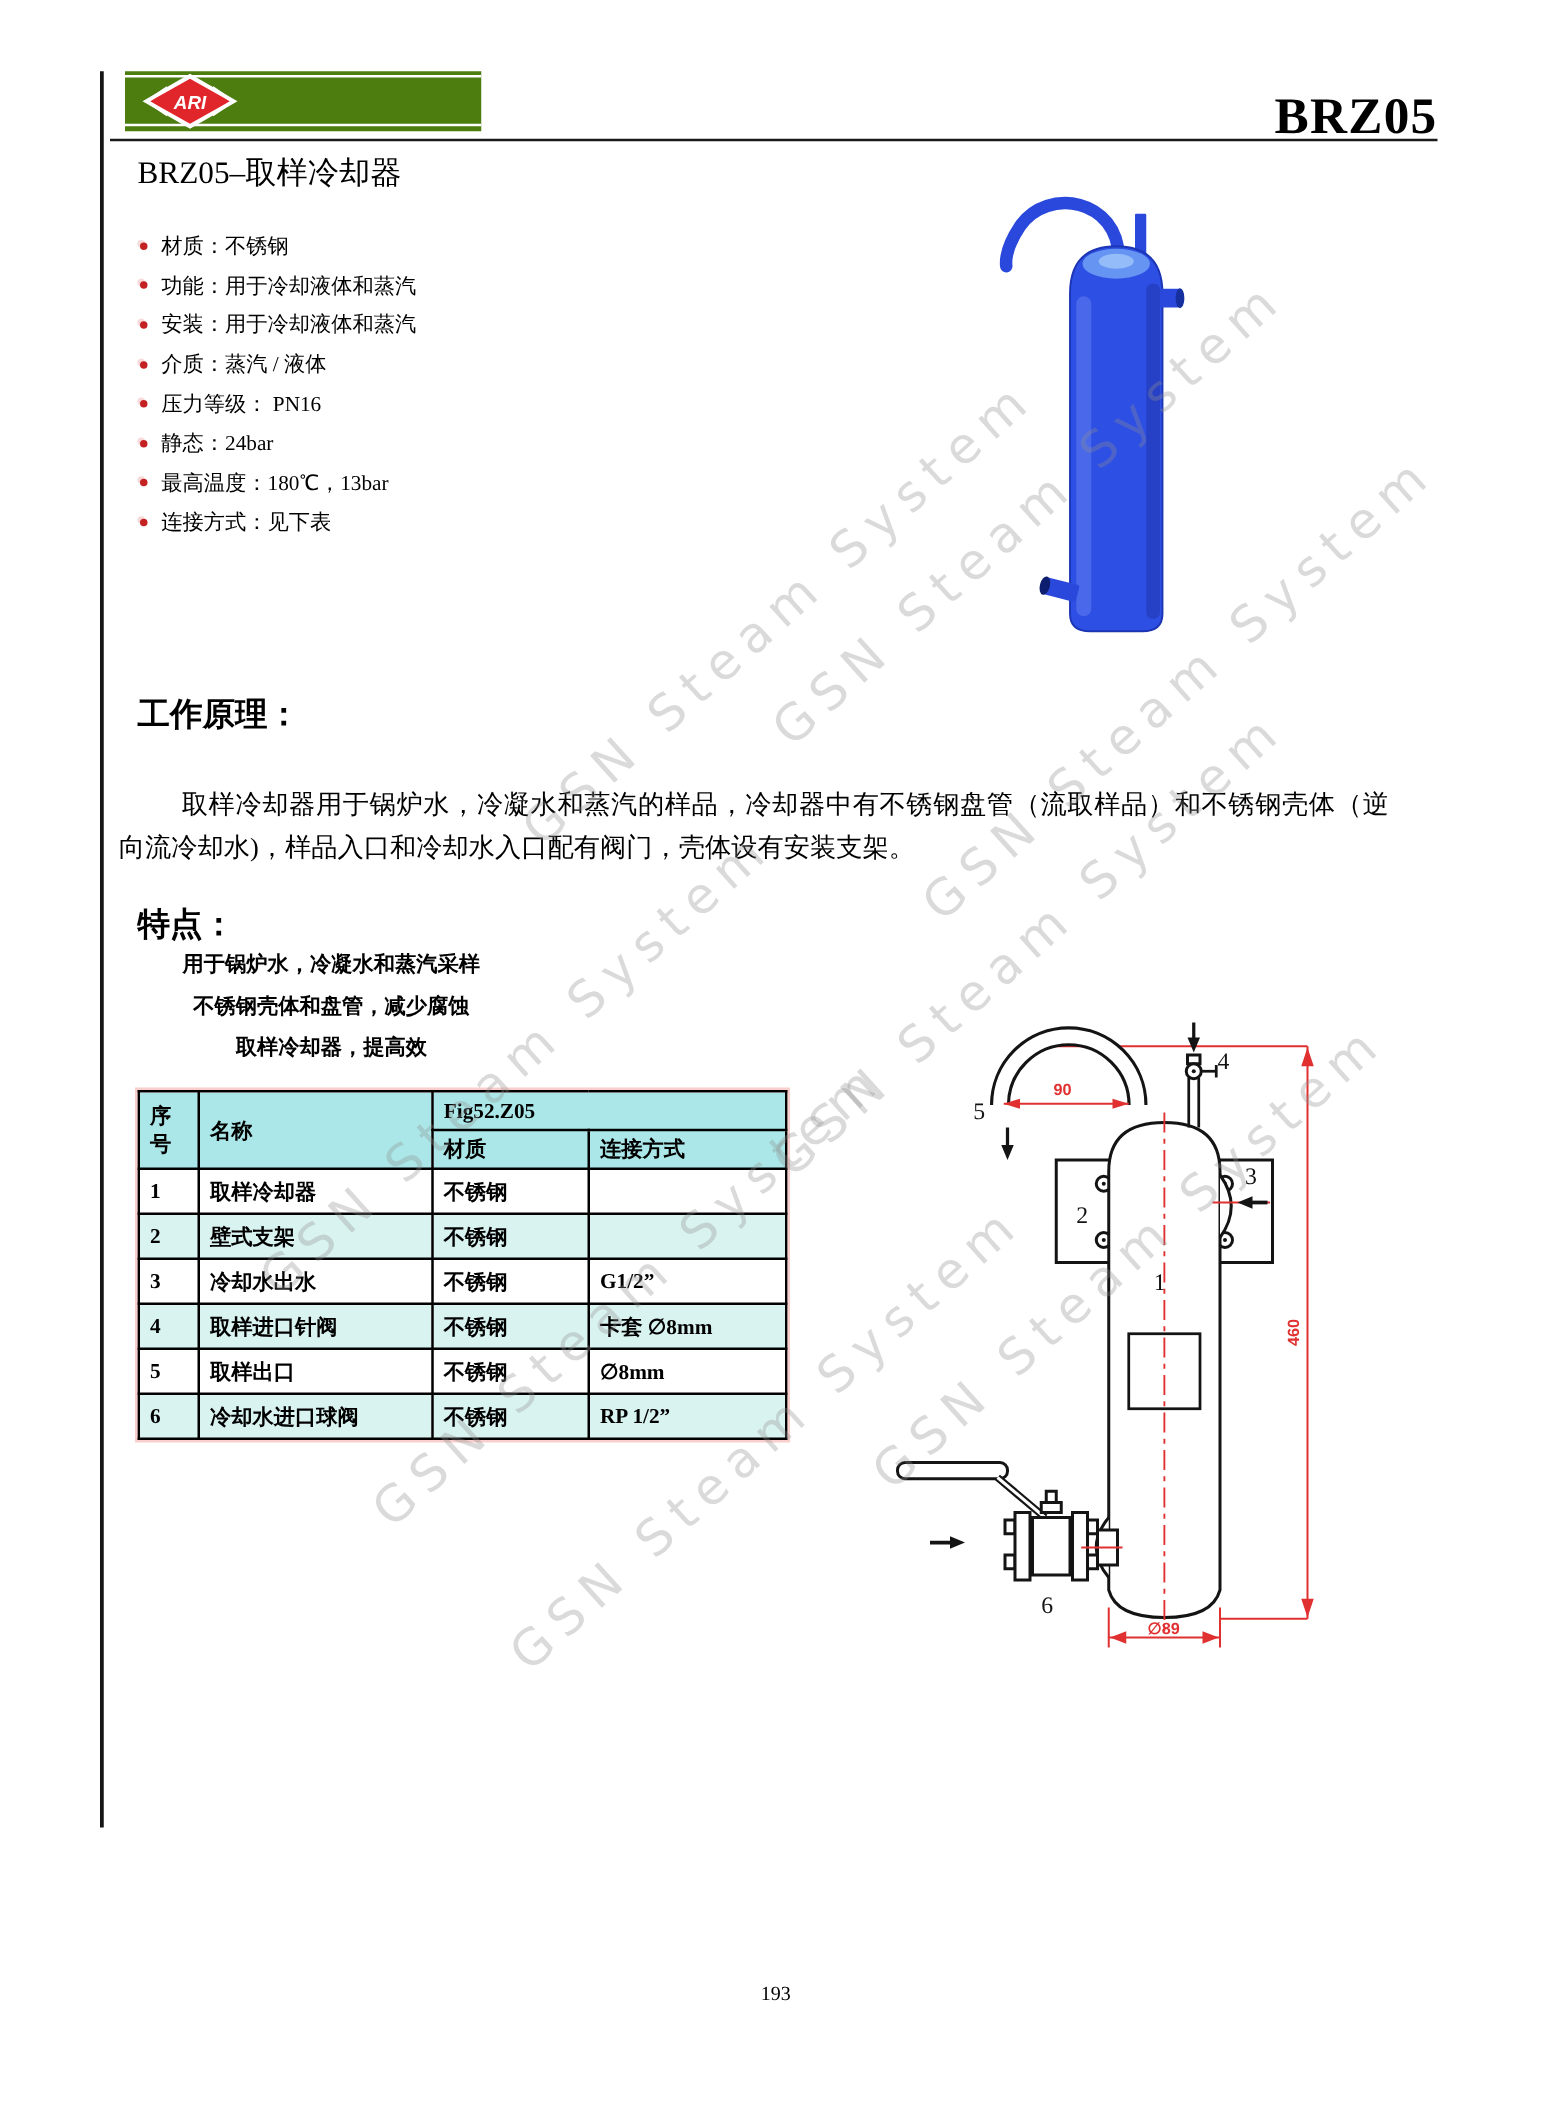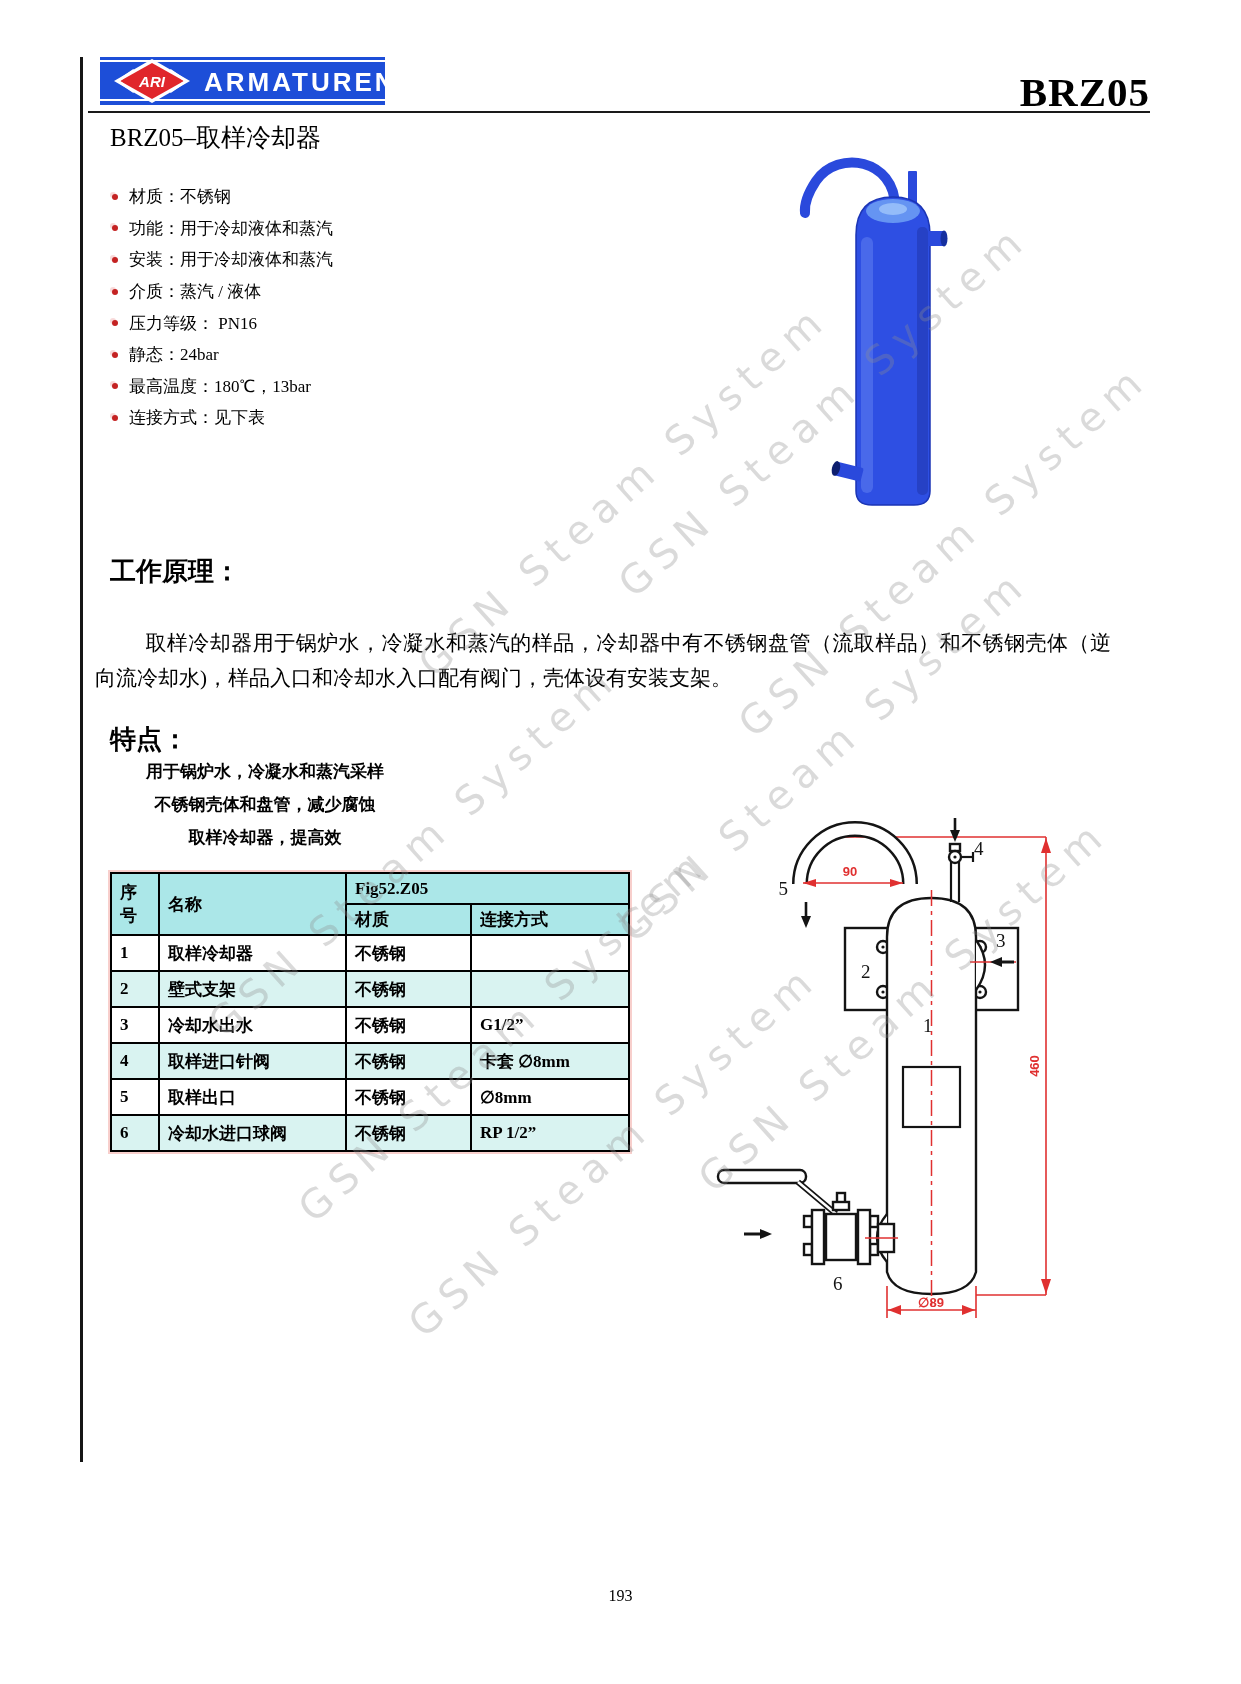--- a/index.html
+++ b/index.html
@@ -1,21 +1,21 @@
 <!DOCTYPE html>
 <html><head>
 <meta charset="utf-8">
 <style>
   html,body{margin:0;padding:0;background:#fff;}
   body{width:1241px;height:1684px;position:relative;overflow:hidden;
        font-family:"Liberation Serif",serif;color:#000;}
   .abs{position:absolute;}
   
   .page-edge{left:80px;top:57px;width:3px;height:1405px;background:#151515;}
-  .logo-bar{left:100px;top:57px;width:285px;height:48px;background:#1d4ed8;}
+  .logo-bar{left:100px;top:57px;width:285px;height:48px;background:#4d7c0f;}
   .logo-bar .stripe{position:absolute;left:0;right:0;height:2px;background:#fff;}
   .logo-bar .stripe.t{top:3px}.logo-bar .stripe.b{bottom:4px}
   .brand{position:absolute;left:104px;top:0;height:48px;line-height:50px;
          font-family:"Liberation Sans",sans-serif;font-weight:bold;font-size:26px;
          letter-spacing:3px;color:#fff;}
   .product-code{left:840px;top:68px;width:310px;text-align:right;
                 font-size:41px;font-weight:bold;letter-spacing:1px;}
   .header-rule{left:88px;top:111px;width:1062px;height:2px;background:#1a1a1a;}
   .page-title{left:110px;top:121px;font-size:25px;font-weight:normal;}
   
@@ -62,21 +62,20 @@
 <div class="abs logo-bar">
   <div class="stripe t"></div>
   <div class="stripe b"></div>
   <svg width="92" height="48" viewBox="0 0 92 48" style="position:absolute;left:6px;top:0">
     <polygon points="46,2 84,24 46,46 8,24" fill="#fff"></polygon>
     <polygon points="46,6 78,24 46,42 14,24" fill="#E0262B"></polygon>
     <path d="M12,24 L28,13 M12,24 L28,35" stroke="#fff" stroke-width="2.5" fill="none"></path>
     <path d="M80,24 L64,13 M80,24 L64,35" stroke="#fff" stroke-width="2.5" fill="none"></path>
     <text x="46" y="30" text-anchor="middle" fill="#fff" font-style="italic" font-family="Liberation Sans, sans-serif" font-weight="bold" font-size="15">ARI</text>
   </svg>
-  <span class="brand">ARMATUREN</span>
 </div>
 <div class="abs product-code">BRZ05</div>
 <div class="abs header-rule"></div>
 <div class="abs page-title">BRZ05–取样冷却器</div>
 
 <div class="abs spec-list">
   <div class="spec-item">
       <span class="bullet"></span>
       <span>材质：不锈钢</span>
     </div>

